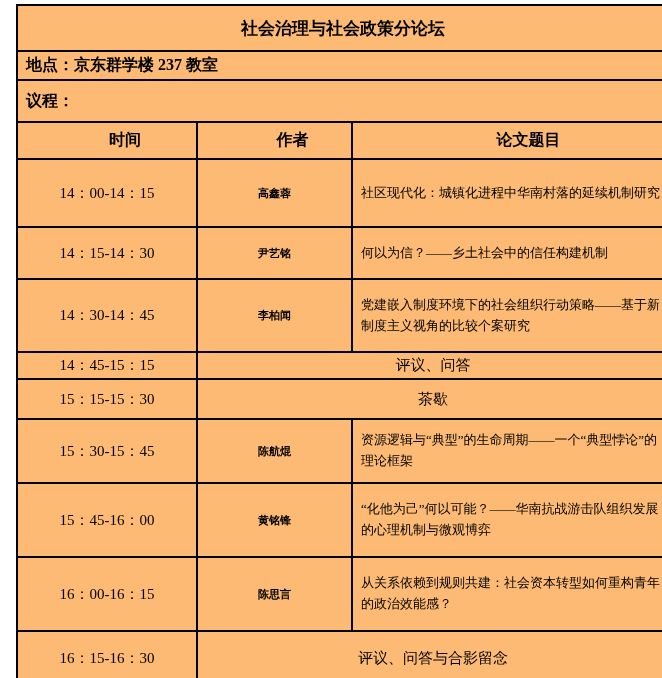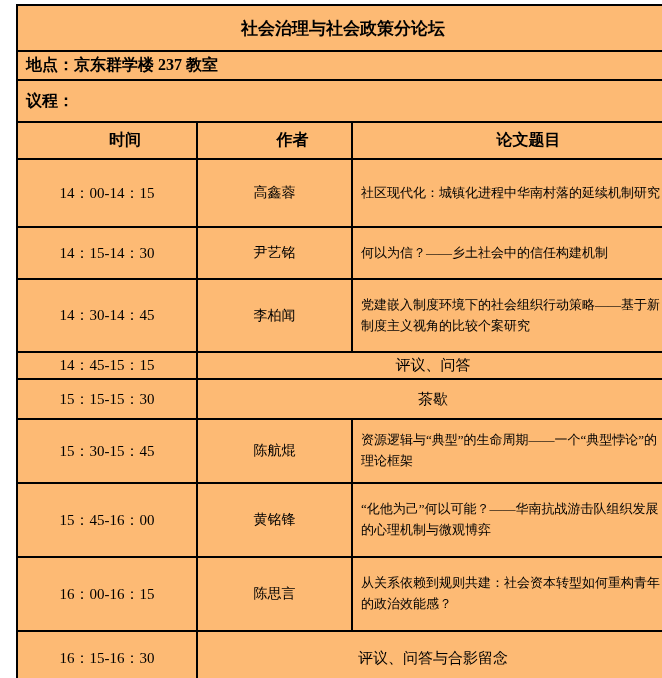--- a/index.html
+++ b/index.html
@@ -46,21 +46,22 @@
     font-size: 16px;
     padding-left: 44px;
   }
   .time-cell {
     text-align: center;
     font-size: 15px;
     white-space: nowrap;
   }
   .author-cell {
     text-align: center;
-    font-size: 14px;
+    font-size: 11px;
+    font-weight: bold;
   }
   .paper-cell {
     text-align: left;
     font-size: 13px;
     line-height: 1.6;
   }
   .merged-cell {
     text-align: center;
     font-size: 15px;
   }

